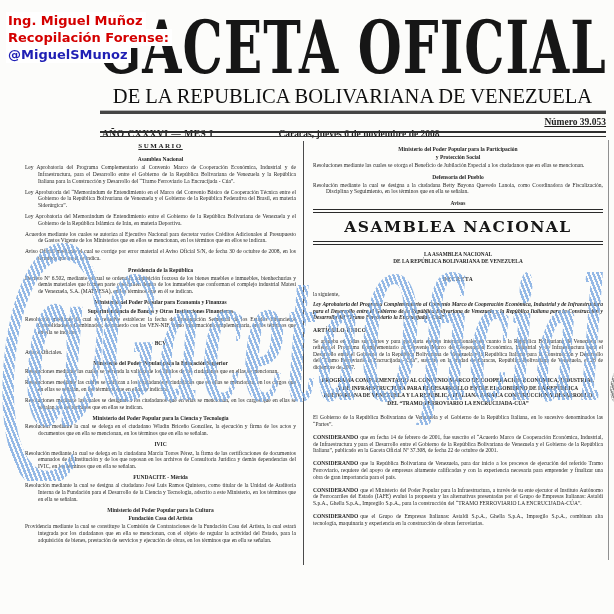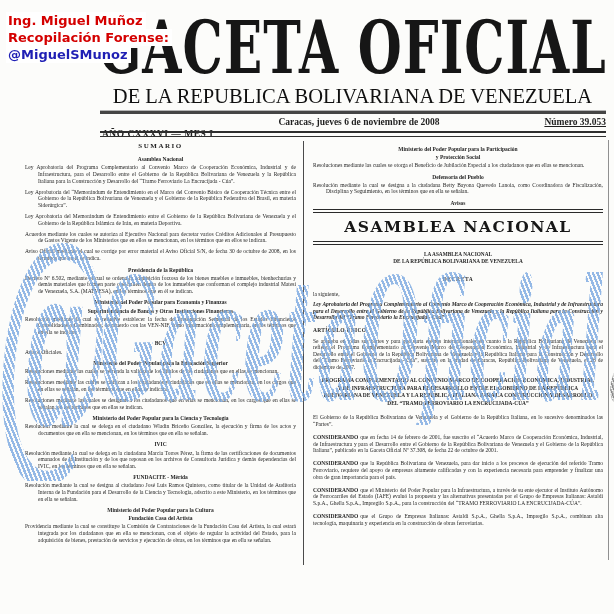--- a/index.html
+++ b/index.html
@@ -16,34 +16,34 @@
 
   
   .m-title{position:absolute;top:4px;left:100px;width:505px;text-align:center;white-space:nowrap;
            font-family:"DejaVu Serif",serif;font-weight:bold;font-size:49px;letter-spacing:1px;
            color:#161616;transform:scale(1.03,1.5);transform-origin:50% 0;}
   .m-sub{position:absolute;top:85px;left:100px;width:505px;text-align:center;white-space:nowrap;
          font-size:20.5px;color:#101010;font-family:Liberation Serif, serif;}
   .rule1{position:absolute;top:110px;left:100px;right:8px;height:3px;background:#454545;border-top:1px solid #b5b5b5;}
   .inforow{position:absolute;top:117px;left:102px;right:8px;display:flex;font-weight:bold;font-size:9.5px;}
   .inforow .l{width:32%;text-align:left;letter-spacing:0.5px;margin-top:12px;}
-  .inforow .c{width:38%;text-align:center;}
+  .inforow .c{width:38%;text-align:center;margin-top:12px;}
   .inforow .r{width:30%;text-align:right;text-decoration:underline;}
   .rule2{position:absolute;top:131px;left:100px;right:8px;height:3px;border-top:2px solid #2e2e2e;border-bottom:1px solid #2e2e2e;}
 
   
   .columns{position:absolute;top:139px;left:16px;width:590px;display:flex;z-index:2;}
   .col{font-size:5.5px;line-height:1.2;color:#262626;}
   .col-left{width:287px;padding:2px 7px 0 9px;box-sizing:border-box;}
   .divider{width:1px;background:#4a4a4a;height:424px;margin-top:2px;}
   .col-right{flex:1;padding:2px 3px 0 9px;box-sizing:border-box;}
   .margin-line{position:absolute;top:140px;right:5px;width:1px;height:420px;background:#909090;}
 
   .sumario-title{text-align:center;font-weight:bold;font-size:7px;letter-spacing:1.5px;
-                 margin:1px 0 6px;}
+                 text-decoration:underline;margin:1px 0 6px;}
   .h{font-weight:bold;text-align:center;margin:5px 0 1.5px;}
   .sub{font-weight:bold;text-align:center;margin:0 0 1.5px;}
   .entry{margin:0 0 4.5px;text-align:justify;padding-left:13px;text-indent:-13px;}
 
   .avisos{text-align:center;font-weight:bold;margin:4px 0 2px;}
   .dbl{border-top:1.5px solid #2a2a2a;border-bottom:1px solid #2a2a2a;height:2px;margin:3px 0;}
   .an-title{font-family:"DejaVu Serif",serif;font-size:15.5px;letter-spacing:1.5px;text-align:center;
             font-weight:600;margin:5px 0 4px;color:#171717;}
   .caption{text-align:center;font-weight:bold;font-size:5.3px;line-height:1.45;margin-top:6px;}
   .decreta{text-align:center;font-weight:bold;margin:10px 0 8px;letter-spacing:0.6px;}

